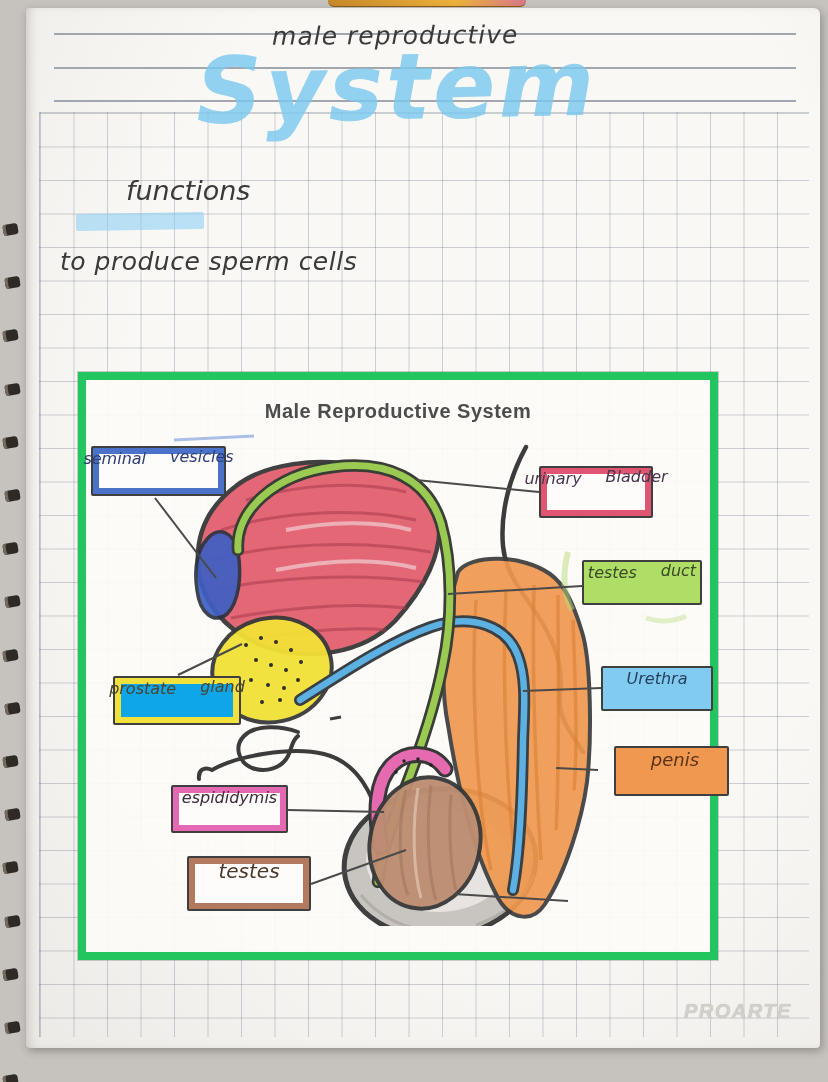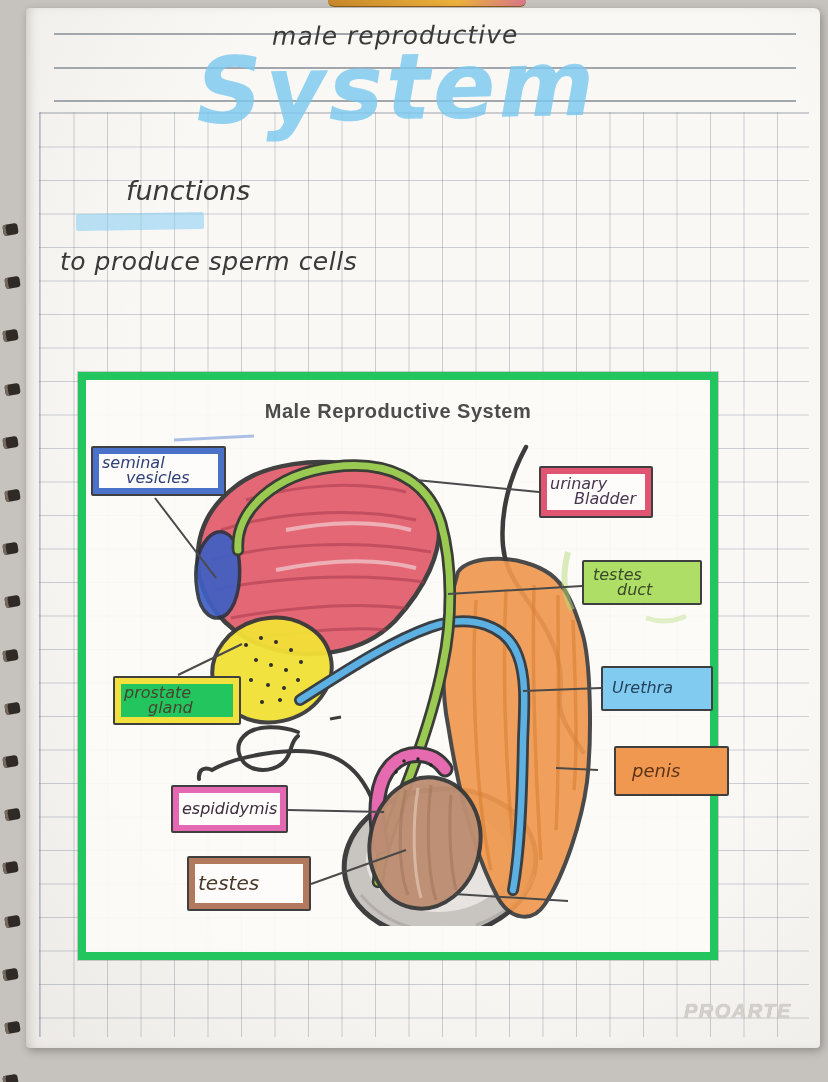--- a/index.html
+++ b/index.html
@@ -56,21 +56,21 @@
     box-shadow: 0 0 0 1px rgba(120,120,120,.35);
   }
   .dtitle {
     position:absolute; top:20px; left:0; width:100%; text-align:center;
     font-family:"Liberation Sans", sans-serif; font-weight:bold; font-size:20px;
     color:#4c4c4c; letter-spacing:.5px;
   }
   svg.anat { position:absolute; left:0; top:0; width:630px; height:546px; }
   .dlabel {
     position:absolute; border:2.5px solid #3f3f3f; background:#fdfcfa;
-    display:flex; flex-direction:column; justify-content:center;
+    display:flex; flex-direction:row; justify-content:center;
     padding:3px 9px; font-style:italic; line-height:1.05; border-radius:2px;
     font-size:16px; color:#3a3a3a;
   }
   .dlabel .l2 { margin-left:24px; margin-top:-2px; }
   .watermark {
     position:absolute; left:658px; top:992px;
     font-family:"Liberation Sans", sans-serif; font-weight:bold; font-size:20px;
     letter-spacing:1.5px; color:#d3cfca; font-style:italic;
     text-shadow: 0 0 1px #b3afa9;
   }
@@ -203,21 +203,21 @@
     <div class="dlabel" style="left: 496px; top: 180px; width: 120px; height: 45px; background: rgb(174, 222, 102); color: rgb(58, 74, 40);">
       <span>testes</span>
       <span class="l2">duct</span>
     </div>
     <div class="dlabel" style="left: 515px; top: 286px; width: 112px; height: 45px; font-size: 16px; background: rgb(130, 203, 240); color: rgb(36, 66, 94);">
       <span>Urethra</span>
     </div>
     <div class="dlabel" style="left: 528px; top: 366px; width: 115px; height: 50px; font-size: 18px; padding-left: 16px; background: rgb(240, 152, 80); color: rgb(90, 51, 24);">
       <span>penis</span>
     </div>
-    <div class="dlabel" style="left: 27px; top: 296px; width: 128px; height: 49px; background: #22c55e; box-shadow: rgb(242, 224, 60) 0px 0px 0px 6px inset; color: rgb(74, 68, 48);">
+    <div class="dlabel" style="left: 27px; top: 296px; width: 128px; height: 49px; background: #0ea5e9; box-shadow: rgb(242, 224, 60) 0px 0px 0px 6px inset; color: rgb(74, 68, 48);">
       <span>prostate</span>
       <span class="l2">gland</span>
     </div>
     <div class="dlabel" style="left: 85px; top: 405px; width: 117px; height: 48px; background: rgb(253, 252, 250); box-shadow: rgb(228, 104, 178) 0px 0px 0px 6px inset; color: rgb(60, 44, 60);">
       <span>espididymis</span>
     </div>
     <div class="dlabel" style="left: 101px; top: 476px; width: 124px; height: 55px; font-size: 20px; background: rgb(253, 252, 250); box-shadow: rgb(178, 121, 94) 0px 0px 0px 6px inset; color: rgb(74, 56, 40);">
       <span>testes</span>
     </div>
   </div>

